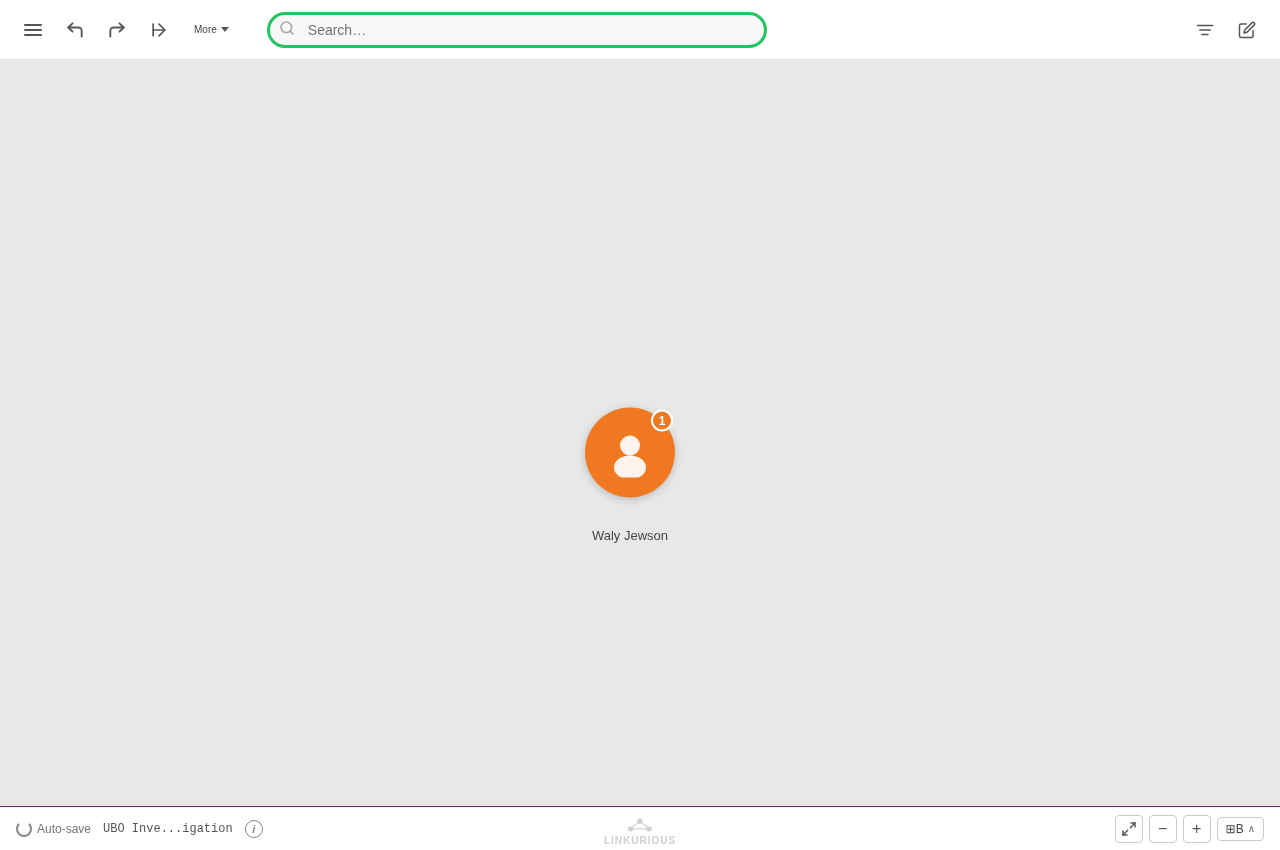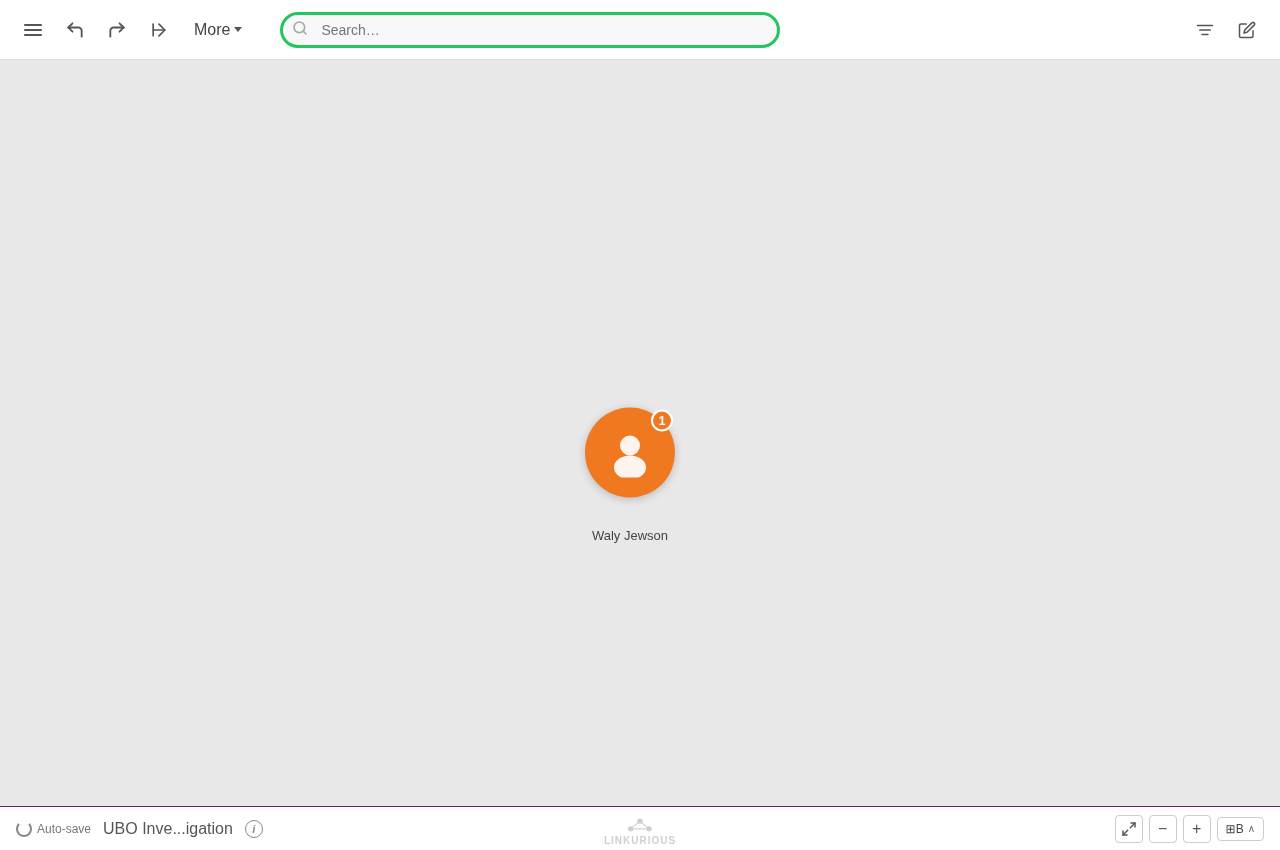--- a/index.html
+++ b/index.html
@@ -54,21 +54,21 @@
       background: #555;
       margin: 3px 0;
       border-radius: 1px;
     }
 
     .more-btn {
       display: flex;
       align-items: center;
       gap: 4px;
       padding: 6px 10px;
-      font-size: 16px;
+      font-size: 10px;
       color: #444;
       background: none;
       border: none;
       cursor: pointer;
       border-radius: 4px;
     }
 
     .chevron-down {
       width: 0;
       height: 0;
@@ -211,23 +211,24 @@
       border-radius: 50%;
       border-top-color: transparent;
       animation: spin 1.5s linear infinite;
     }
 
     @keyframes spin {
       to { transform: rotate(360deg); }
     }
 
     .investigation-name {
-      font-size: 16px;
+      font-size: 12px;
       color: #555;
       cursor: pointer;
+      font-family: Liberation Mono, monospace;
     }
 
     .info-btn {
       width: 18px;
       height: 18px;
       border-radius: 50%;
       border: 1.5px solid #888;
       display: flex;
       align-items: center;
       justify-content: center;

